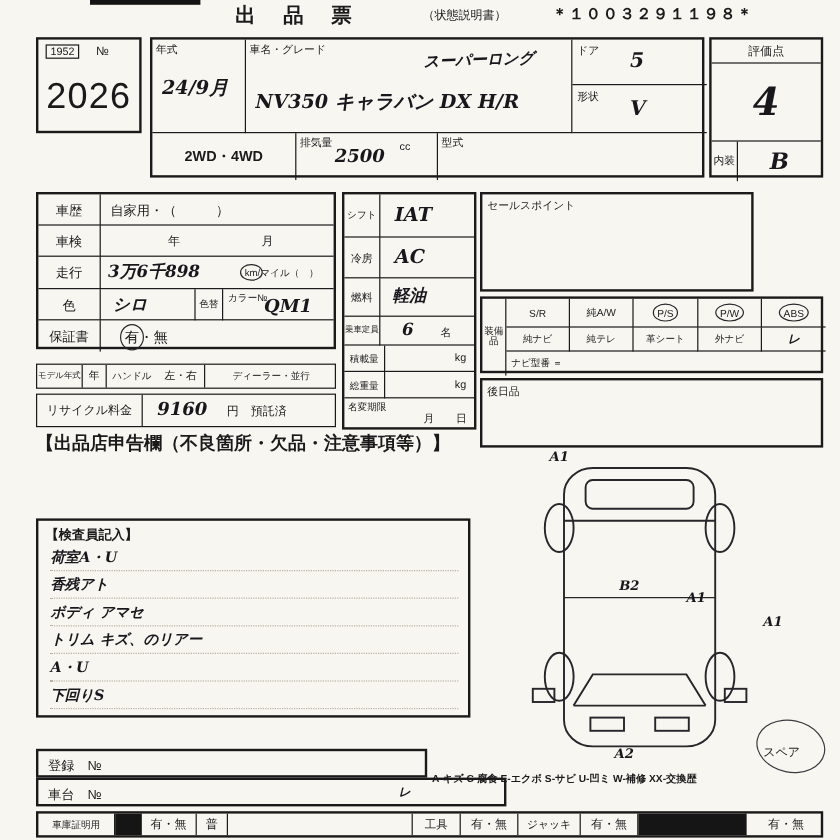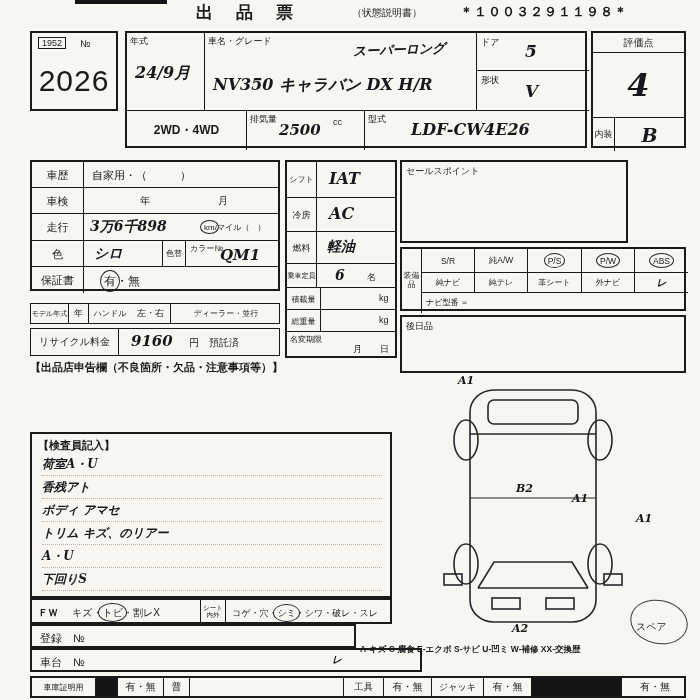--- a/index.html
+++ b/index.html
@@ -65,21 +65,20 @@
     <div class="a br ctr" style="left:0;top:78px;width:120px;height:39px;font-size:12px;font-weight:bold">2WD・4WD</div>
 
     <div class="a br" style="left:120px;top:78px;width:118px;height:39px">
       <span class="a" style="left:3px;top:2px;font-size:9px">排気量</span>
       <span class="a hw" style="left:32px;top:10px;font-size:15px">2500</span>
       <span class="a" style="left:86px;top:6px;font-size:9px">cc</span>
     </div>
 
     <div class="a" style="left:238px;top:78px;width:224px;height:39px">
       <span class="a" style="left:3px;top:2px;font-size:9px">型式</span>
-      <span class="a hw" style="left:46px;top:9px;font-size:16px">LDF-CW4E26</span>
     </div>
   </div>
 
   <div class="bx" style="left:591px;top:31px;width:95px;height:117px">
     <div class="a bb ctr" style="left:0;top:0;width:100%;height:20px;font-size:10px">評価点</div>
     <div class="a ctr hw" style="left:0;top:22px;width:100%;height:60px;font-size:32px">4</div>
     <div class="a bt" style="left:0;top:84px;width:100%;height:33px">
       <div class="a br ctr stack" style="left:0;top:0;width:22px;height:33px;font-size:9px">内装</div>
       <div class="a ctr hw" style="left:22px;top:0;width:69px;height:33px;font-size:19px">B</div>
     </div>
@@ -129,21 +128,21 @@
     <div class="a br ctr" style="left:100px;top:0;width:40px;height:100%;font-size:9px">左・右</div>
     <div class="a ctr" style="left:140px;top:0;width:110px;height:100%;font-size:8px">ディーラー・並行</div>
   </div>
 
   <div class="bx1" style="left:30px;top:328px;width:250px;height:28px">
     <div class="a br ctr" style="left:0;top:0;width:88px;height:100%;font-size:10px">リサイクル料金</div>
     <span class="a hw" style="left:100px;top:3px;font-size:15px">9160</span>
     <span class="a" style="left:158px;top:7px;font-size:10px">円　預託済</span>
   </div>
 
-  <div class="a" style="left:30px;top:360px;font-size:11px;font-weight:bold">【出品店申告欄（不良箇所・欠品・注意事項等）】</div>
+  <div class="a" style="left:30px;top:360px;font-size:15px;font-weight:bold">【出品店申告欄（不良箇所・欠品・注意事項等）】</div>
 
   <div class="bx" style="left:285px;top:160px;width:112px;height:198px">
     <div class="a bb" style="left:0;top:0;width:100%;height:36px">
       <div class="a br ctr stack" style="left:0;top:0;width:30px;height:36px;font-size:8px">シフト</div>
       <span class="a hw" style="left:42px;top:7px;font-size:16px">IAT</span>
     </div>
     <div class="a bb" style="left:0;top:36px;width:100%;height:34px">
       <div class="a br ctr stack" style="left:0;top:0;width:30px;height:34px;font-size:9px;width:30px">冷房</div>
       <span class="a hw" style="left:42px;top:6px;font-size:16px">AC</span>
     </div>
@@ -230,30 +229,20 @@
   <div class="bx" style="left:30px;top:432px;width:362px;height:166px">
     <span class="a" style="left:6px;top:4px;font-size:11px;font-weight:bold">【検査員記入】</span>
     <div class="a hw dotline" style="left:10px;top:22px;width:340px;height:20px;font-size:12px">荷室A・U</div>
     <div class="a hw dotline" style="left:10px;top:45px;width:340px;height:20px;font-size:12px">香残アト</div>
     <div class="a hw dotline" style="left:10px;top:68px;width:340px;height:20px;font-size:12px">ボディ アマセ</div>
     <div class="a hw dotline" style="left:10px;top:91px;width:340px;height:20px;font-size:12px">トリム キズ、のリアー</div>
     <div class="a hw dotline" style="left:10px;top:114px;width:340px;height:20px;font-size:12px">A・U</div>
     <div class="a hw dotline" style="left:10px;top:137px;width:340px;height:20px;font-size:12px">下回りS</div>
   </div>
 
-  <div class="bx" style="left:30px;top:598px;width:362px;height:26px">
-    <span class="a" style="left:6px;top:6px;font-size:10px;font-weight:bold">ＦＷ</span>
-    <span class="a" style="left:40px;top:6px;font-size:10px">
-      <span>キズ・</span><span class="circ">トビ</span><span>・割レX</span>
-    </span>
-    <div class="a bl br ctr stack" style="left:168px;top:0;width:26px;height:100%;font-size:6.5px">シート内外</div>
-    <span class="a" style="left:200px;top:7px;font-size:9px">
-      <span>コゲ・穴・</span><span class="circ">シミ</span><span>・シワ・破レ・スレ</span>
-    </span>
-  </div>
 
   <div class="bx" style="left:30px;top:624px;width:326px;height:24px">
     <span class="a" style="left:8px;top:5px;font-size:11px">登録　№</span>
     <span class="a hw" style="left:95px;top:3px;font-size:13px"></span>
   </div>
   <div class="bx" style="left:30px;top:648px;width:392px;height:24px">
     <span class="a" style="left:8px;top:5px;font-size:11px">車台　№</span>
     <span class="a hw" style="left:300px;top:3px;font-size:10px">レ</span>
   </div>
 

